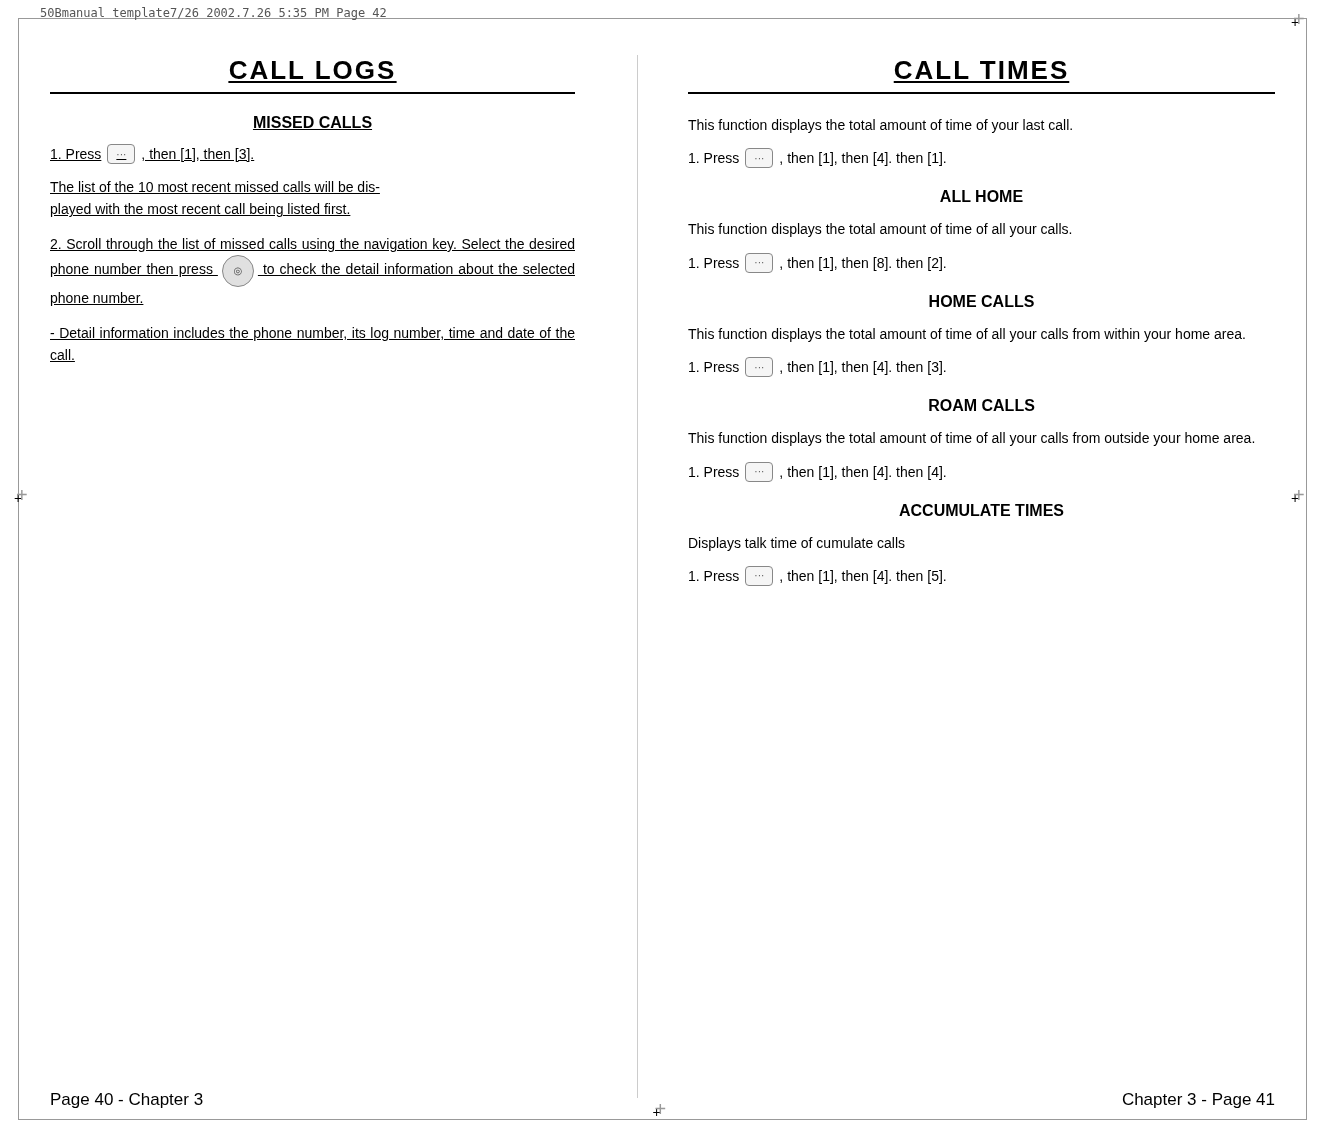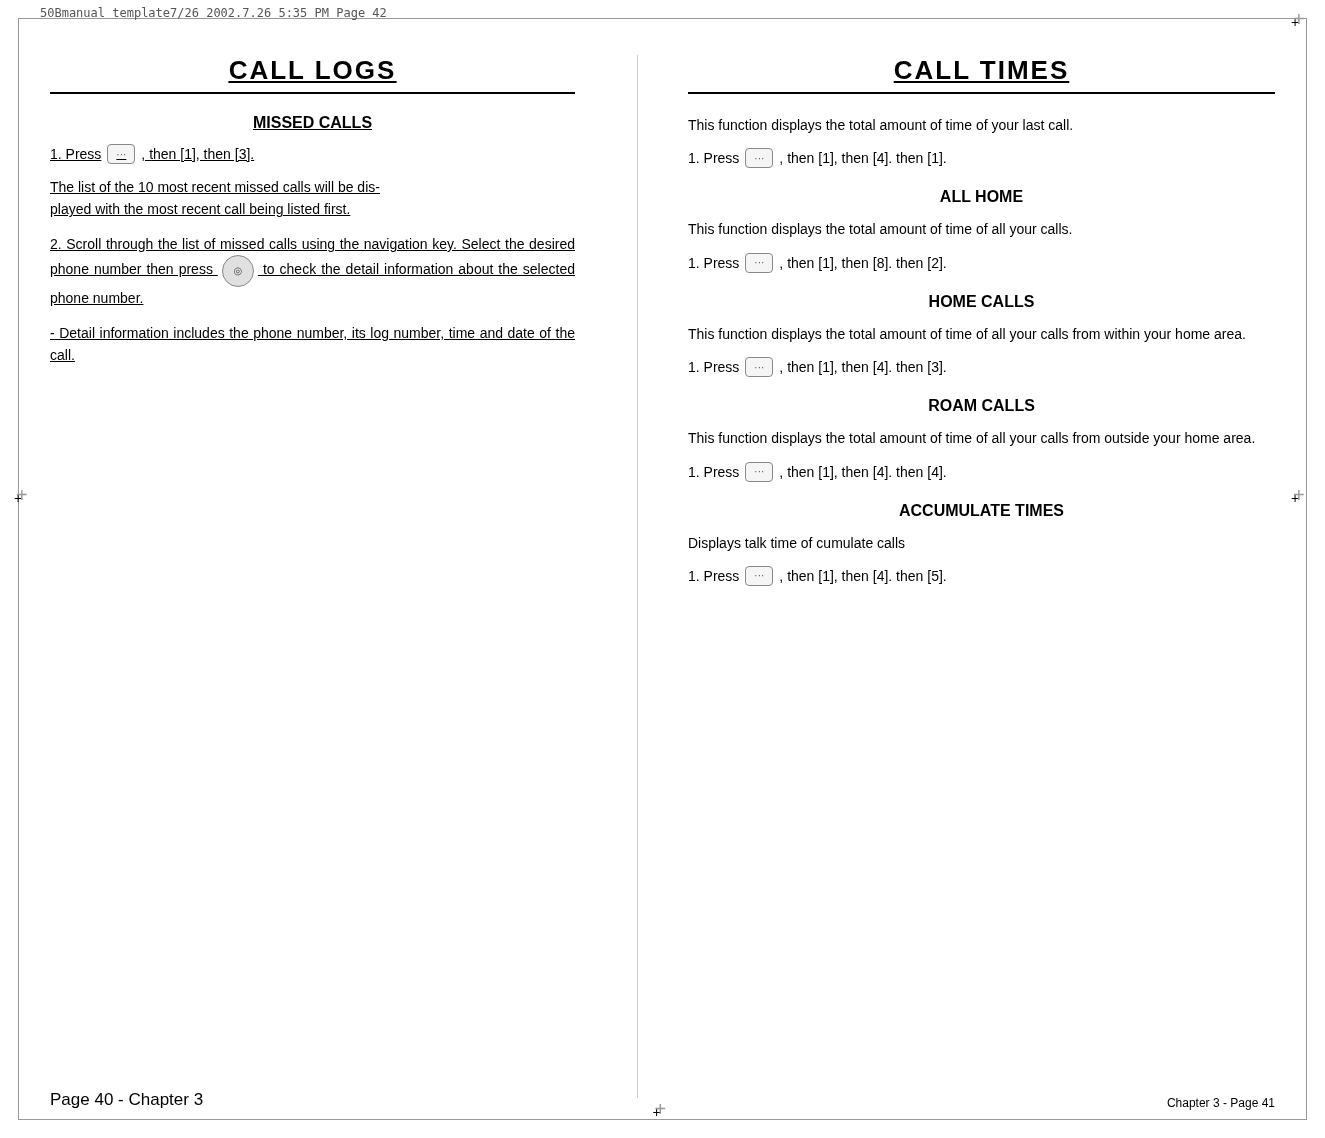--- a/index.html
+++ b/index.html
@@ -146,21 +146,21 @@
       position: absolute;
       bottom: 28px;
       left: 50px;
       font-size: 17px;
     }
 
     .footer-right {
       position: absolute;
       bottom: 28px;
       right: 50px;
-      font-size: 12px;
+      font-size: 17px;
     }
 
     .crosshair {
       position: absolute;
       width: 20px;
       height: 20px;
     }
 
     .crosshair::before {
       content: '+';

